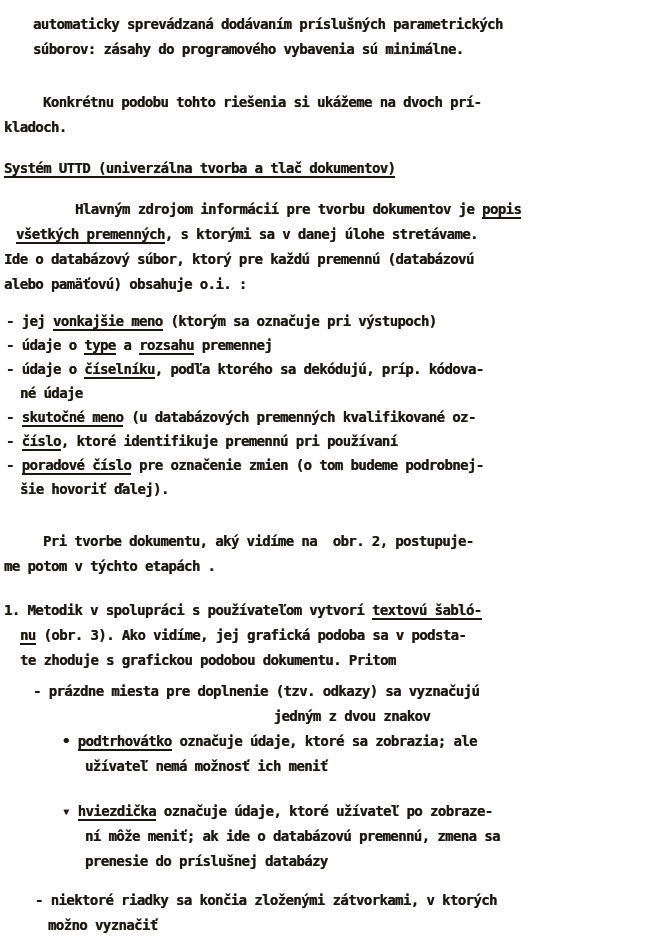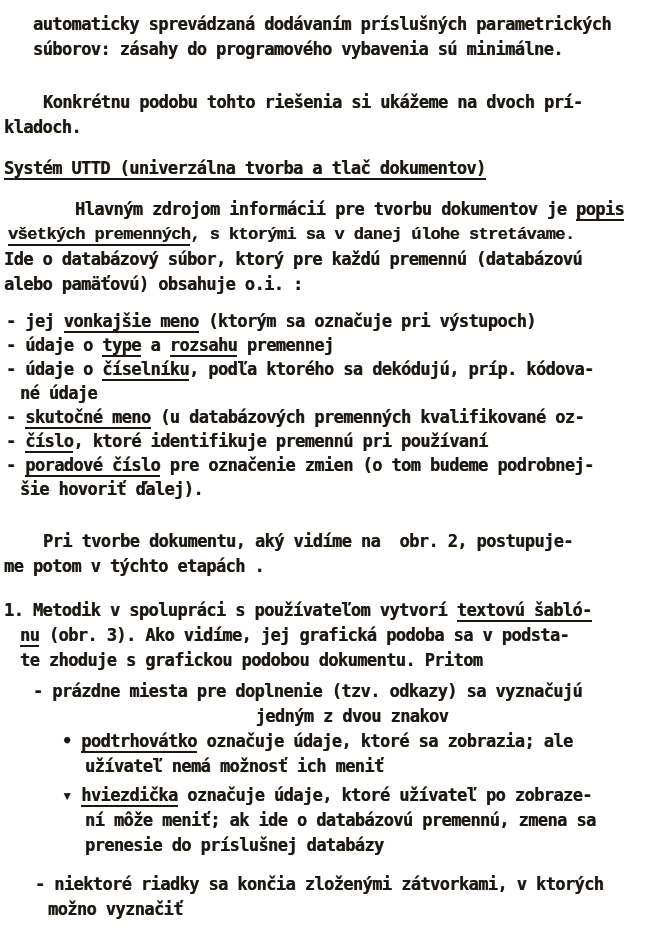--- a/index.html
+++ b/index.html
@@ -8,21 +8,21 @@
     font-family:"DejaVu Sans Mono","Liberation Mono",monospace;
   }
   .page{
     position:relative;
     width:658px;height:945px;
     box-sizing:border-box;
     padding-top:12px;
   }
   .line{
     white-space:pre;
-    font-size:17px;
+    font-size:14px;
     line-height:25px;
     font-weight:700;
     letter-spacing:-0.6px;
     text-shadow:0.4px 0.4px 0.6px rgba(25,18,8,0.55), -0.2px 0 0.4px rgba(25,18,8,0.35);
   }
   .line.tight{line-height:24px;}
   .u{
     border-bottom:2px solid currentColor;
     padding-bottom:0px;
   }
@@ -30,38 +30,38 @@
 </head>
 <body style="background: rgb(255, 255, 255); color: rgb(27, 23, 18);">
 
 <div class="page">
     <div class="line" style="margin-left: 33px;"><span>automaticky sprevádzaná dodávaním príslušných parametrických</span></div>
     <div class="line" style="margin-left: 33px;"><span>súborov: zásahy do programového vybavenia sú minimálne.</span></div>
     <div class="line" style="margin-left: 43px; margin-top: 28px;"><span>Konkrétnu podobu tohto riešenia si ukážeme na dvoch prí-</span></div>
     <div class="line" style="margin-left: 4px;"><span>kladoch.</span></div>
     <div class="line" style="margin-left: 4px; margin-top: 16px;"><span class="u">Systém UTTD (univerzálna tvorba a tlač dokumentov)</span></div>
     <div class="line" style="margin-left: 75px; margin-top: 16px;"><span>Hlavným zdrojom informácií pre tvorbu dokumentov je </span><span class="u">popis</span></div>
-    <div class="line" style="margin-left: 8px; font-family: Liberation Mono, monospace;"><span class="u">všetkých premenných</span><span>, s ktorými sa v danej úlohe stretávame.</span></div>
+    <div class="line" style="margin-left: 16px;"><span class="u">všetkých premenných</span><span>, s ktorými sa v danej úlohe stretávame.</span></div>
     <div class="line" style="margin-left: 4px;"><span>Ide o databázový súbor, ktorý pre každú premennú (databázovú</span></div>
     <div class="line" style="margin-left: 4px;"><span>alebo pamäťovú) obsahuje o.i. :</span></div>
     <div class="line tight" style="margin-left: 6px; margin-top: 12px;"><span>- jej </span><span class="u">vonkajšie meno</span><span> (ktorým sa označuje pri výstupoch)</span></div>
     <div class="line tight" style="margin-left: 6px;"><span>- údaje o </span><span class="u">type</span><span> a </span><span class="u">rozsahu</span><span> premennej</span></div>
     <div class="line tight" style="margin-left: 6px;"><span>- údaje o </span><span class="u">číselníku</span><span>, podľa ktorého sa dekódujú, príp. kódova-</span></div>
     <div class="line tight" style="margin-left: 20px;"><span>né údaje</span></div>
     <div class="line tight" style="margin-left: 6px;"><span>- </span><span class="u">skutočné meno</span><span> (u databázových premenných kvalifikované oz-</span></div>
     <div class="line tight" style="margin-left: 6px;"><span>- </span><span class="u">číslo</span><span>, ktoré identifikuje premennú pri používaní</span></div>
     <div class="line tight" style="margin-left: 6px;"><span>- </span><span class="u">poradové číslo</span><span> pre označenie zmien (o tom budeme podrobnej-</span></div>
     <div class="line tight" style="margin-left: 20px;"><span>šie hovoriť ďalej).</span></div>
     <div class="line" style="margin-left: 43px; margin-top: 28px;"><span>Pri tvorbe dokumentu, aký vidíme na  obr. 2, postupuje-</span></div>
     <div class="line" style="margin-left: 4px;"><span>me potom v týchto etapách .</span></div>
     <div class="line" style="margin-left: 4px; margin-top: 19px;"><span>1. Metodik v spolupráci s používateľom vytvorí </span><span class="u">textovú šabló-</span></div>
     <div class="line" style="margin-left: 20px;"><span class="u">nu</span><span> (obr. 3). Ako vidíme, jej grafická podoba sa v podsta-</span></div>
     <div class="line" style="margin-left: 20px;"><span>te zhoduje s grafickou podobou dokumentu. Pritom</span></div>
     <div class="line" style="margin-left: 33px; margin-top: 6px;"><span>- prázdne miesta pre doplnenie (tzv. odkazy) sa vyznačujú</span></div>
     <div class="line" style="margin-left: 46px; text-align: center;"><span>jedným z dvou znakov</span></div>
     <div class="line" style="margin-left: 62px;"><span>• </span><span class="u">podtrhovátko</span><span> označuje údaje, ktoré sa zobrazia; ale</span></div>
     <div class="line" style="margin-left: 85px;"><span>užívateľ nemá možnosť ich meniť</span></div>
-    <div class="line" style="margin-left: 62px; margin-top: 4px;"><span>▾ </span><span class="u">hviezdička</span><span> označuje údaje, ktoré užívateľ po zobraze-</span></div>
+    <div class="line" style="margin-left: 62px; margin-top: 20px;"><span>▾ </span><span class="u">hviezdička</span><span> označuje údaje, ktoré užívateľ po zobraze-</span></div>
     <div class="line" style="margin-left: 85px;"><span>ní môže meniť; ak ide o databázovú premennú, zmena sa</span></div>
     <div class="line" style="margin-left: 85px;"><span>prenesie do príslušnej databázy</span></div>
     <div class="line" style="margin-left: 35px; margin-top: 14px;"><span>- niektoré riadky sa končia zloženými zátvorkami, v ktorých</span></div>
     <div class="line" style="margin-left: 48px;"><span>možno vyznačiť</span></div>
   </div>
 
 </body></html>

